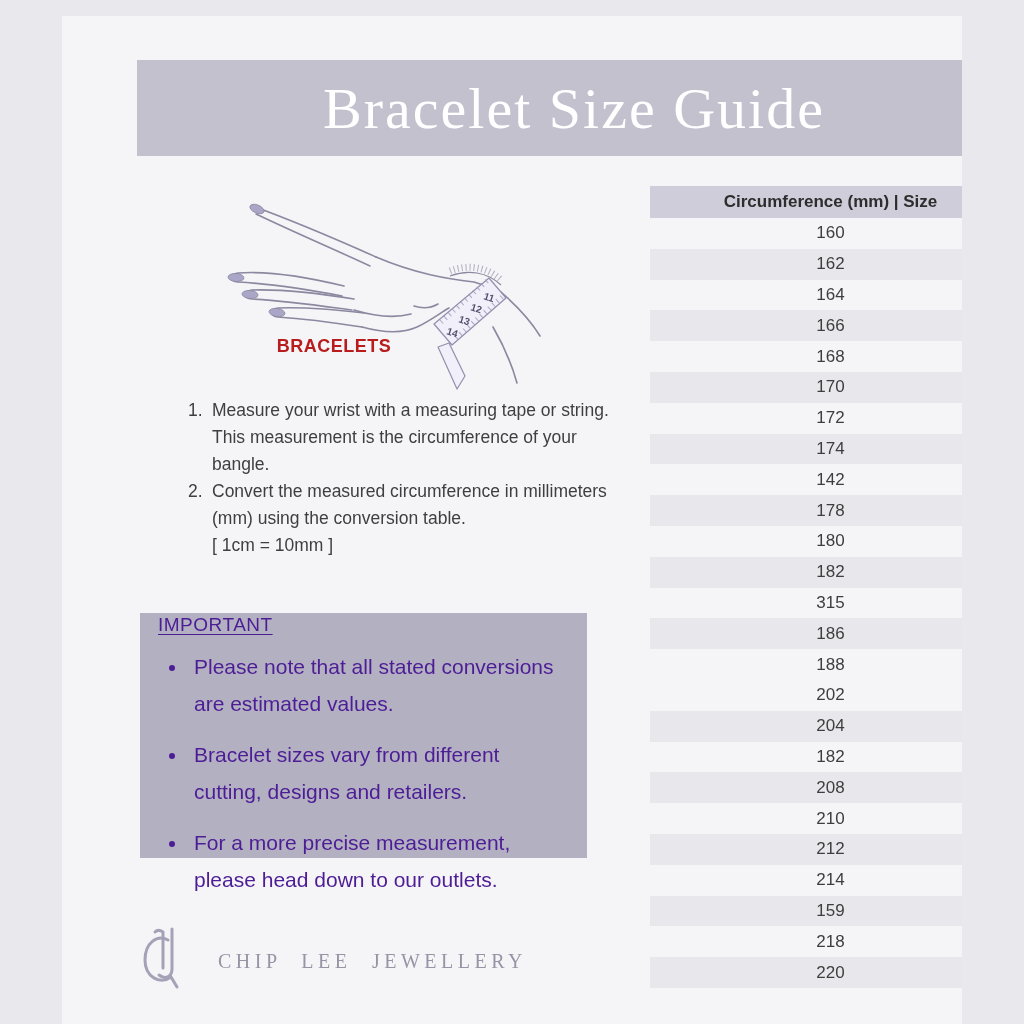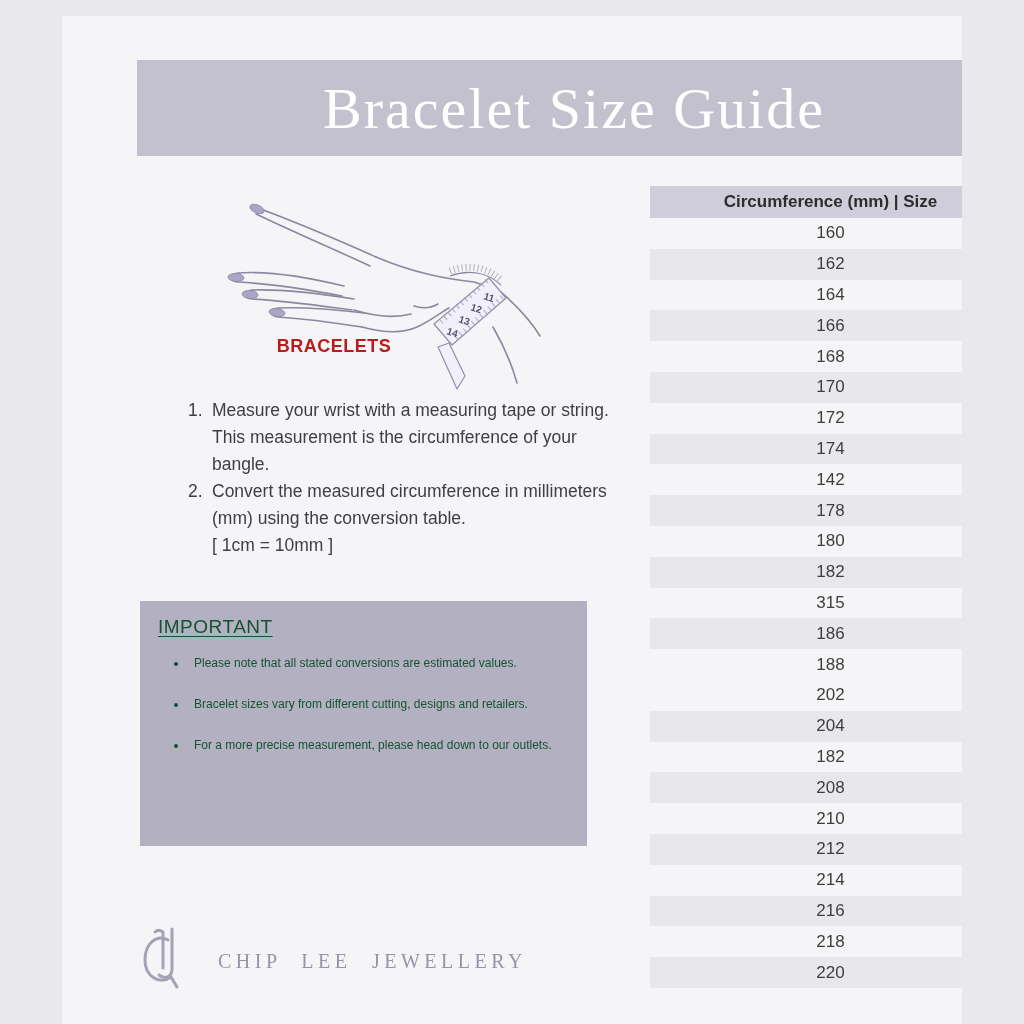--- a/index.html
+++ b/index.html
@@ -46,41 +46,41 @@
     position: absolute; left: 126px; top: 381px; width: 424px;
     color: #3f3e41;
     font-size: 17.5px;
     line-height: 27px;
   }
   .instr-item { display: grid; grid-template-columns: 24px 1fr; }
   .instr-num { text-align: left; }
 
   
   .important-box {
-    position: absolute; left: 78px; top: 585px;
+    position: absolute; left: 78px; top: 597px;
     width: 447px; height: 245px;
     background: var(--important-bg, #b3b0c2);
-    color: #14532d;
-    padding: 15px 18px;
+    color: #4c1d95;
+    padding: 1px 18px;
   }
   .important-title {
     font-size: 19px;
     text-decoration: underline;
     text-underline-offset: 3px;
     font-weight: 400;
     letter-spacing: 0.5px;
   }
   .important-box ul {
     margin-top: 12px;
     padding-left: 30px;
     list-style: disc;
   }
   .important-box li {
-    font-size: 12px;
-    line-height: 27px;
+    font-size: 21px;
+    line-height: 37px;
     margin-bottom: 14px;
     padding-left: 6px;
   }
 
   
   .logo {
     position: absolute; left: 75px; top: 908px;
     display: flex; align-items: center; gap: 37px;
   }
   .logo-text {
@@ -222,19 +222,19 @@
         <div class="trow">315</div>
         <div class="trow alt">186</div>
         <div class="trow">188</div>
         <div class="trow">202</div>
         <div class="trow alt">204</div>
         <div class="trow">182</div>
         <div class="trow alt">208</div>
         <div class="trow">210</div>
         <div class="trow alt">212</div>
         <div class="trow">214</div>
-        <div class="trow alt">216</div>
+        <div class="trow alt">159</div>
         <div class="trow">218</div>
         <div class="trow alt">220</div>
       </div>
   </div>
 
 </div>
 
 </body></html>

